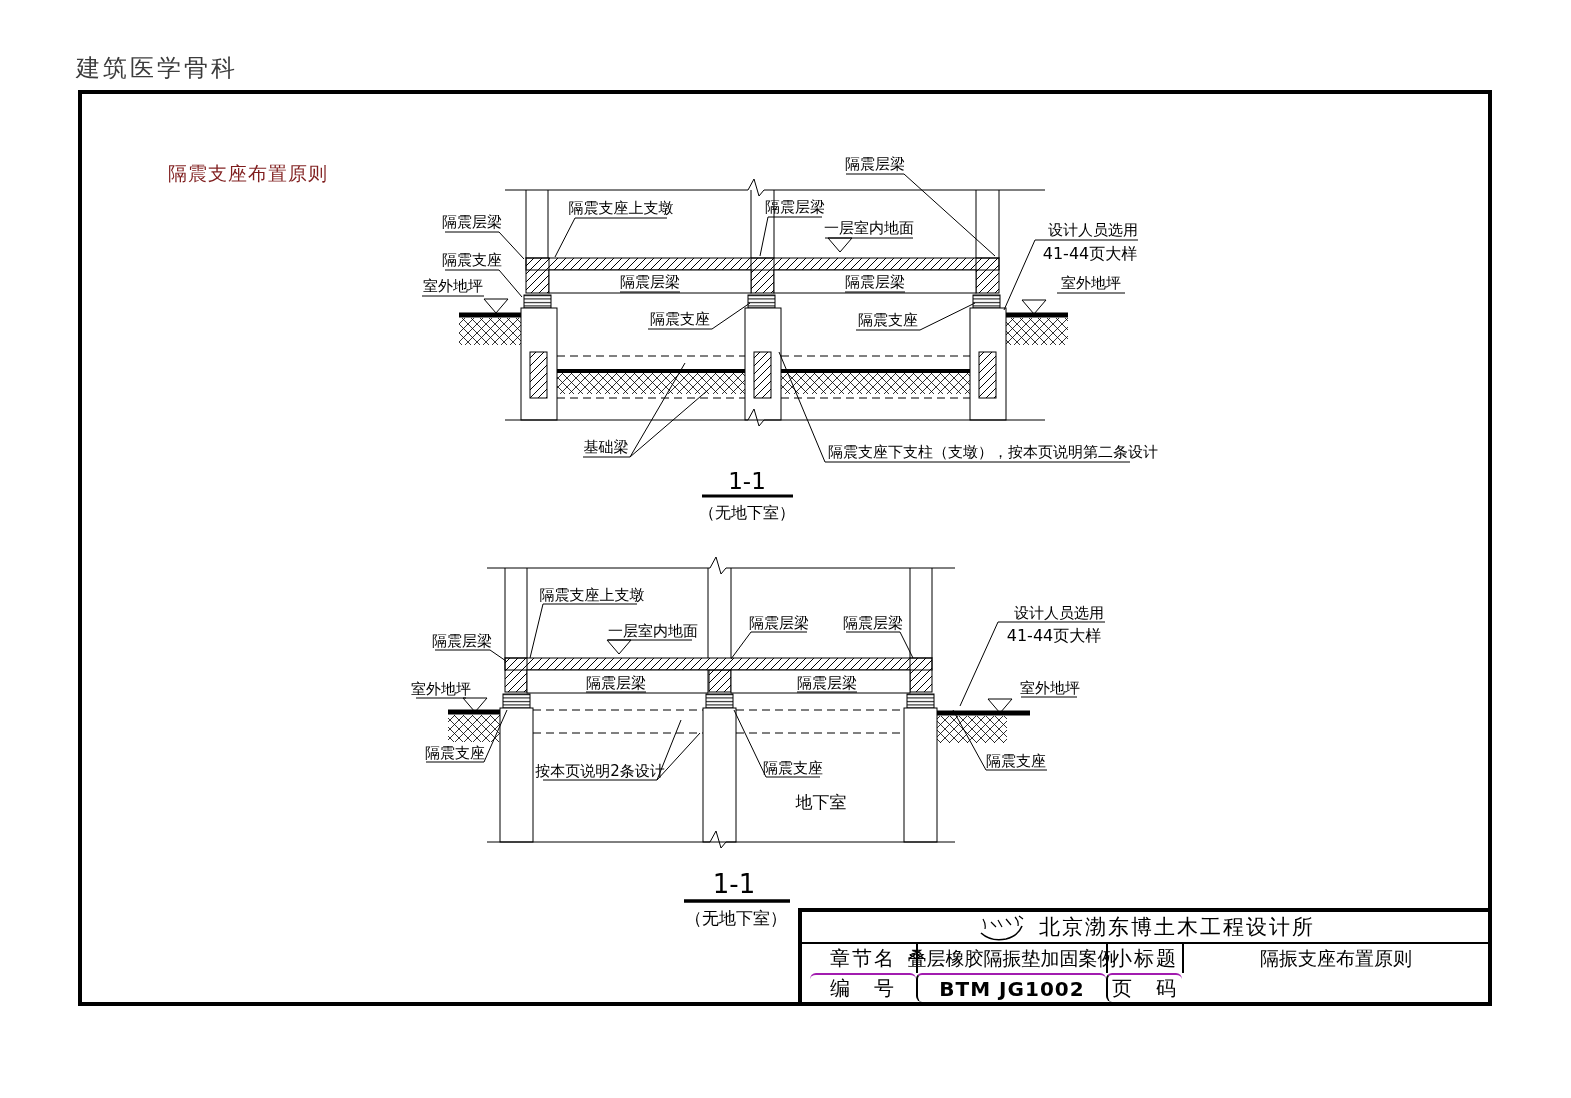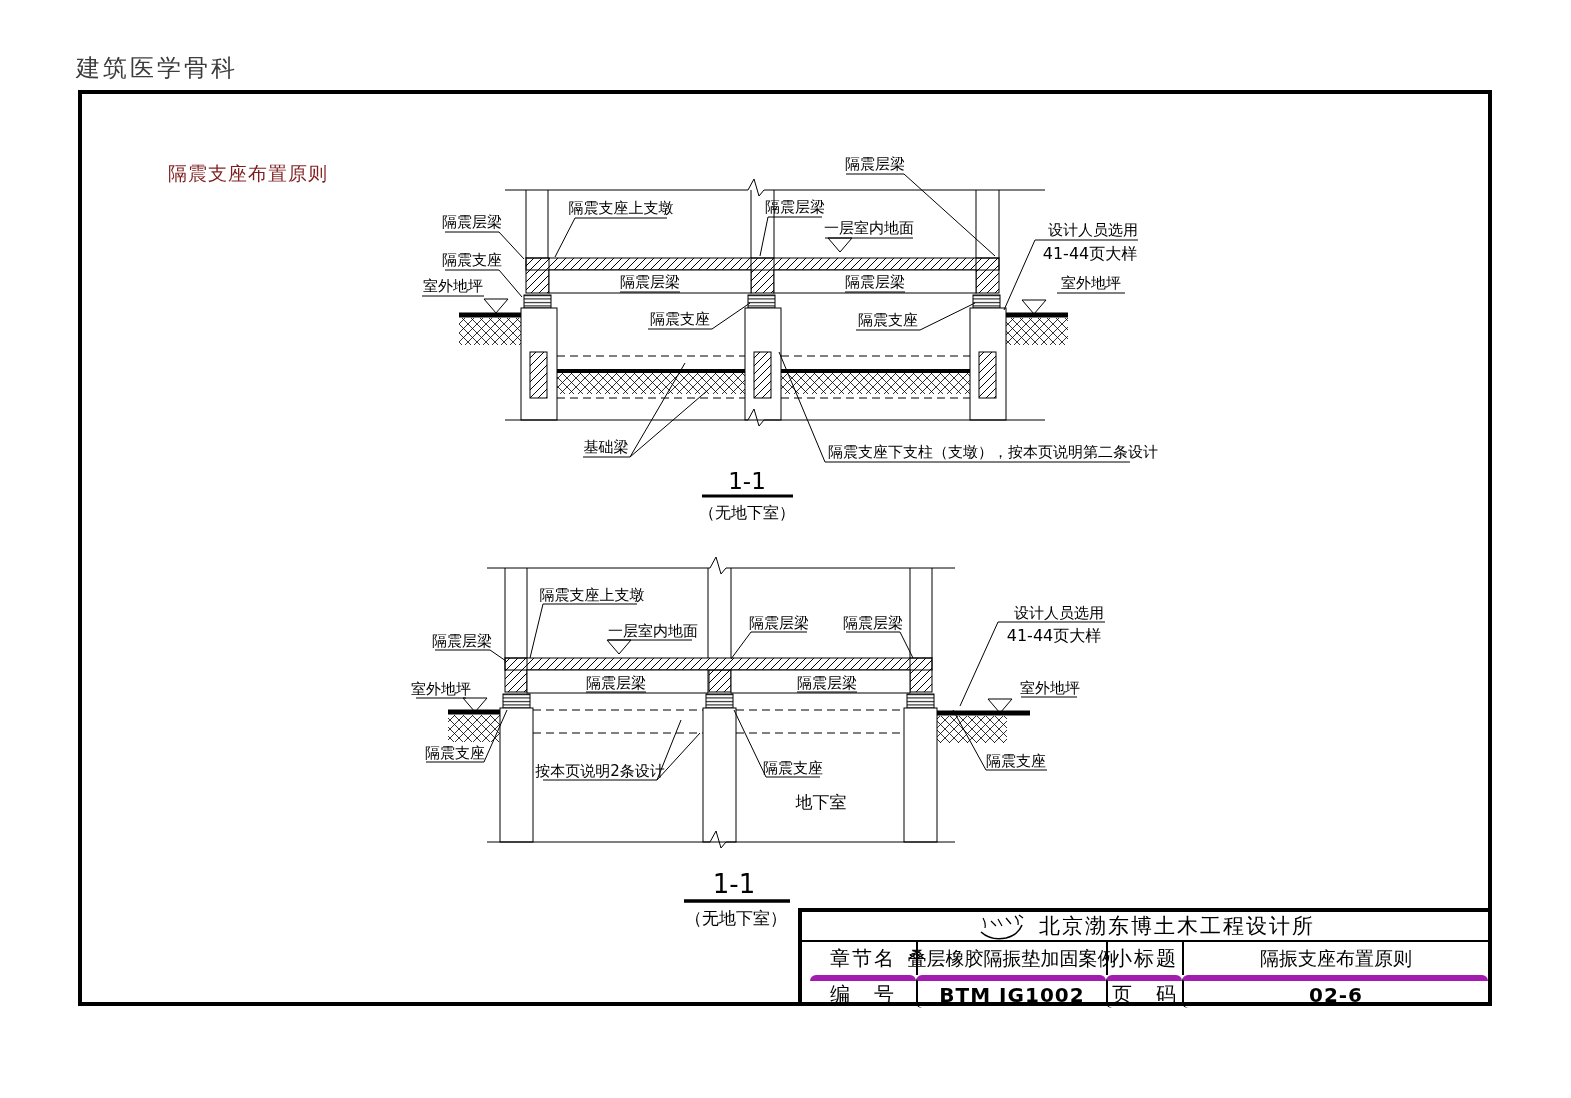--- a/index.html
+++ b/index.html
@@ -13,21 +13,21 @@
   svg.sheet text.big2{font-size:26px;}
   svg.sheet text.cap{font-size:16px;}
   svg.sheet text.cap2{font-size:17px;}
   svg.sheet text.num{font-size:16px;}
   .tblock{position:absolute;left:798px;top:908px;width:694px;height:98px;border:4px solid #000;box-sizing:border-box;display:flex;flex-direction:column;background:#fff;}
   .tb-row1{height:35px;display:flex;align-items:center;justify-content:center;gap:12px;}
   .tb-company{font-size:21px;letter-spacing:2px;}
   .tb-grid{flex:1;display:grid;grid-template-columns:106px 190px 76px 1fr;grid-auto-rows:1fr;border-top:2px solid #000;padding-left:8px;}
   .tb-cell{display:flex;align-items:center;justify-content:center;font-size:19px;box-sizing:border-box;white-space:nowrap;}
   .tb-cell.bl{border-left:2px solid #000;}
-  .tb-cell.bt{border-top:6px solid #a21caf;border-radius:6px;}
+  .tb-cell.bt{border-top:2px solid #a21caf;border-radius:6px;}
   .tb-cell.lab{font-size:20px;letter-spacing:2px;}
   .tb-cell.code{font-weight:bold;font-size:20px;letter-spacing:1px;}
 </style>
 </head>
 <body>
 
 <div class="page-header">建筑医学骨科</div>
 <div class="main-frame"></div>
 <div class="drawing-title">隔震支座布置原则</div>
 
@@ -208,15 +208,14 @@
     <span class="tb-company">北京渤东博土木工程设计所</span>
   </div>
   <div class="tb-grid">
     <div class="tb-cell lab">章节名</div>
     <div class="tb-cell bl">叠层橡胶隔振垫加固案例</div>
     <div class="tb-cell bl lab">小标题</div>
     <div class="tb-cell bl">隔振支座布置原则</div>
     <div class="tb-cell bt lab">编　号</div>
     <div class="tb-cell bt bl code">BTM JG1002</div>
     <div class="tb-cell bt bl lab">页　码</div>
-    <div class="tb-cell bt bl code">02-6</div>
   </div>
 </div>
 
 </body></html>

